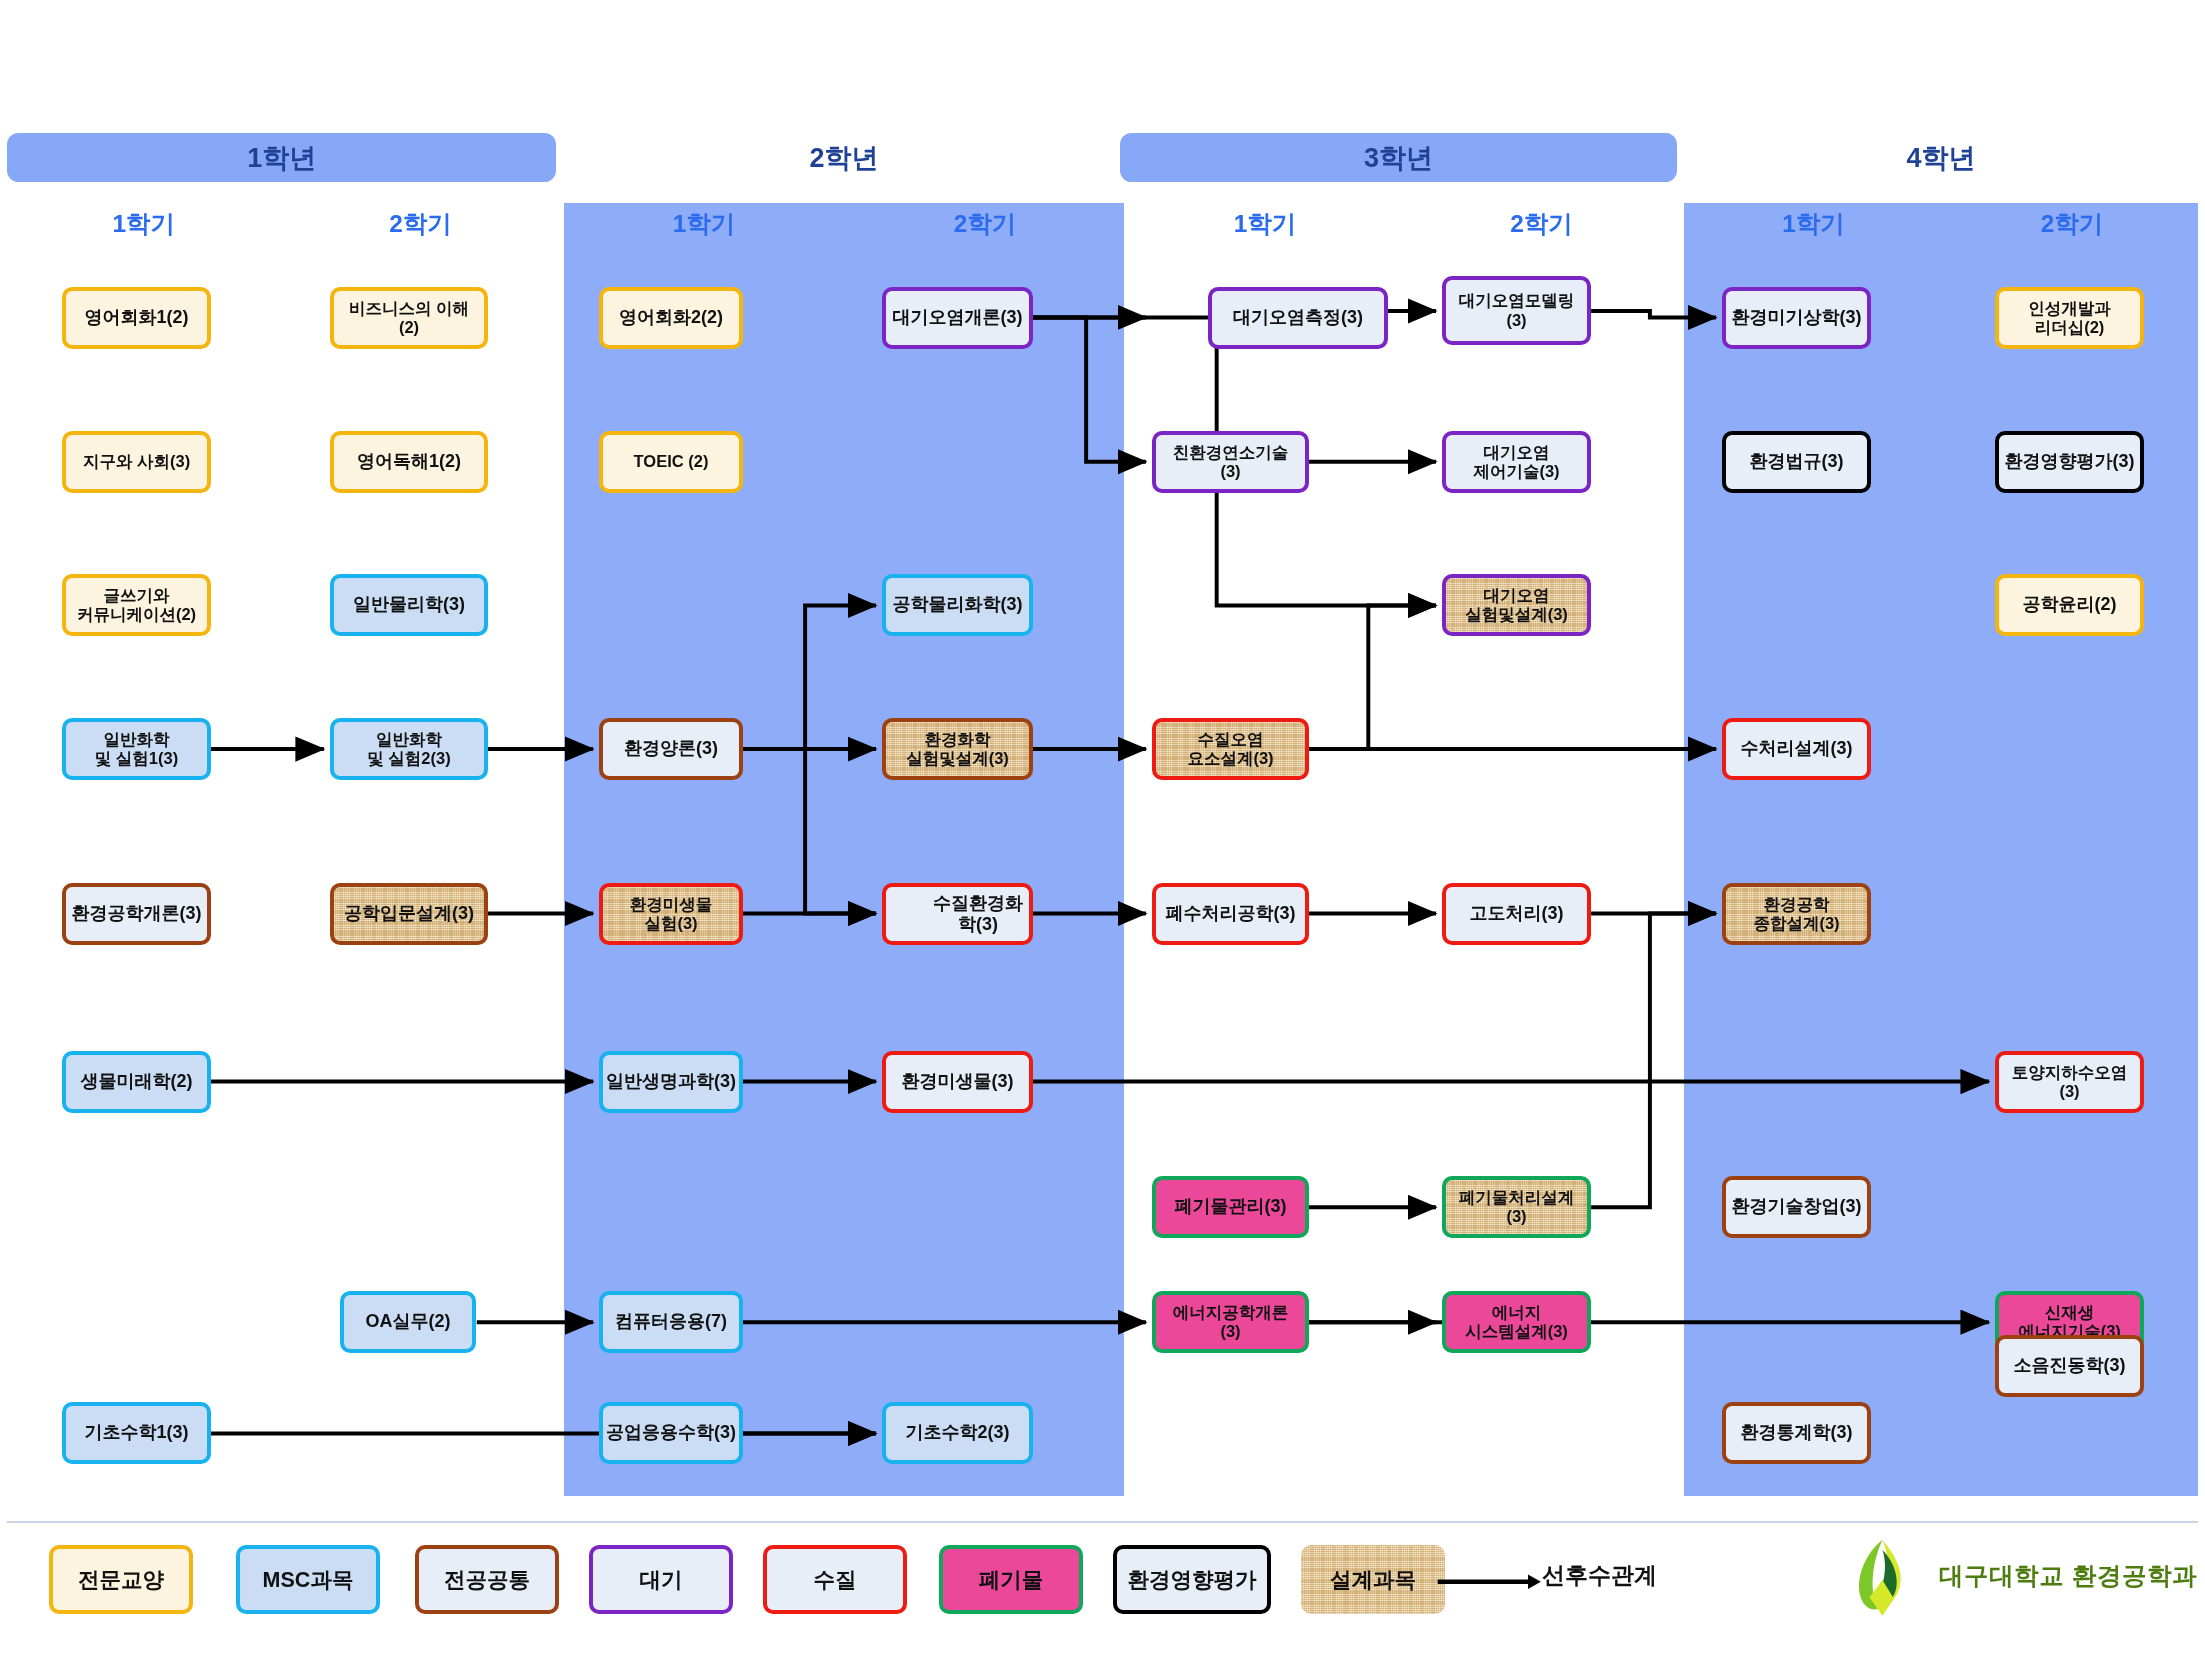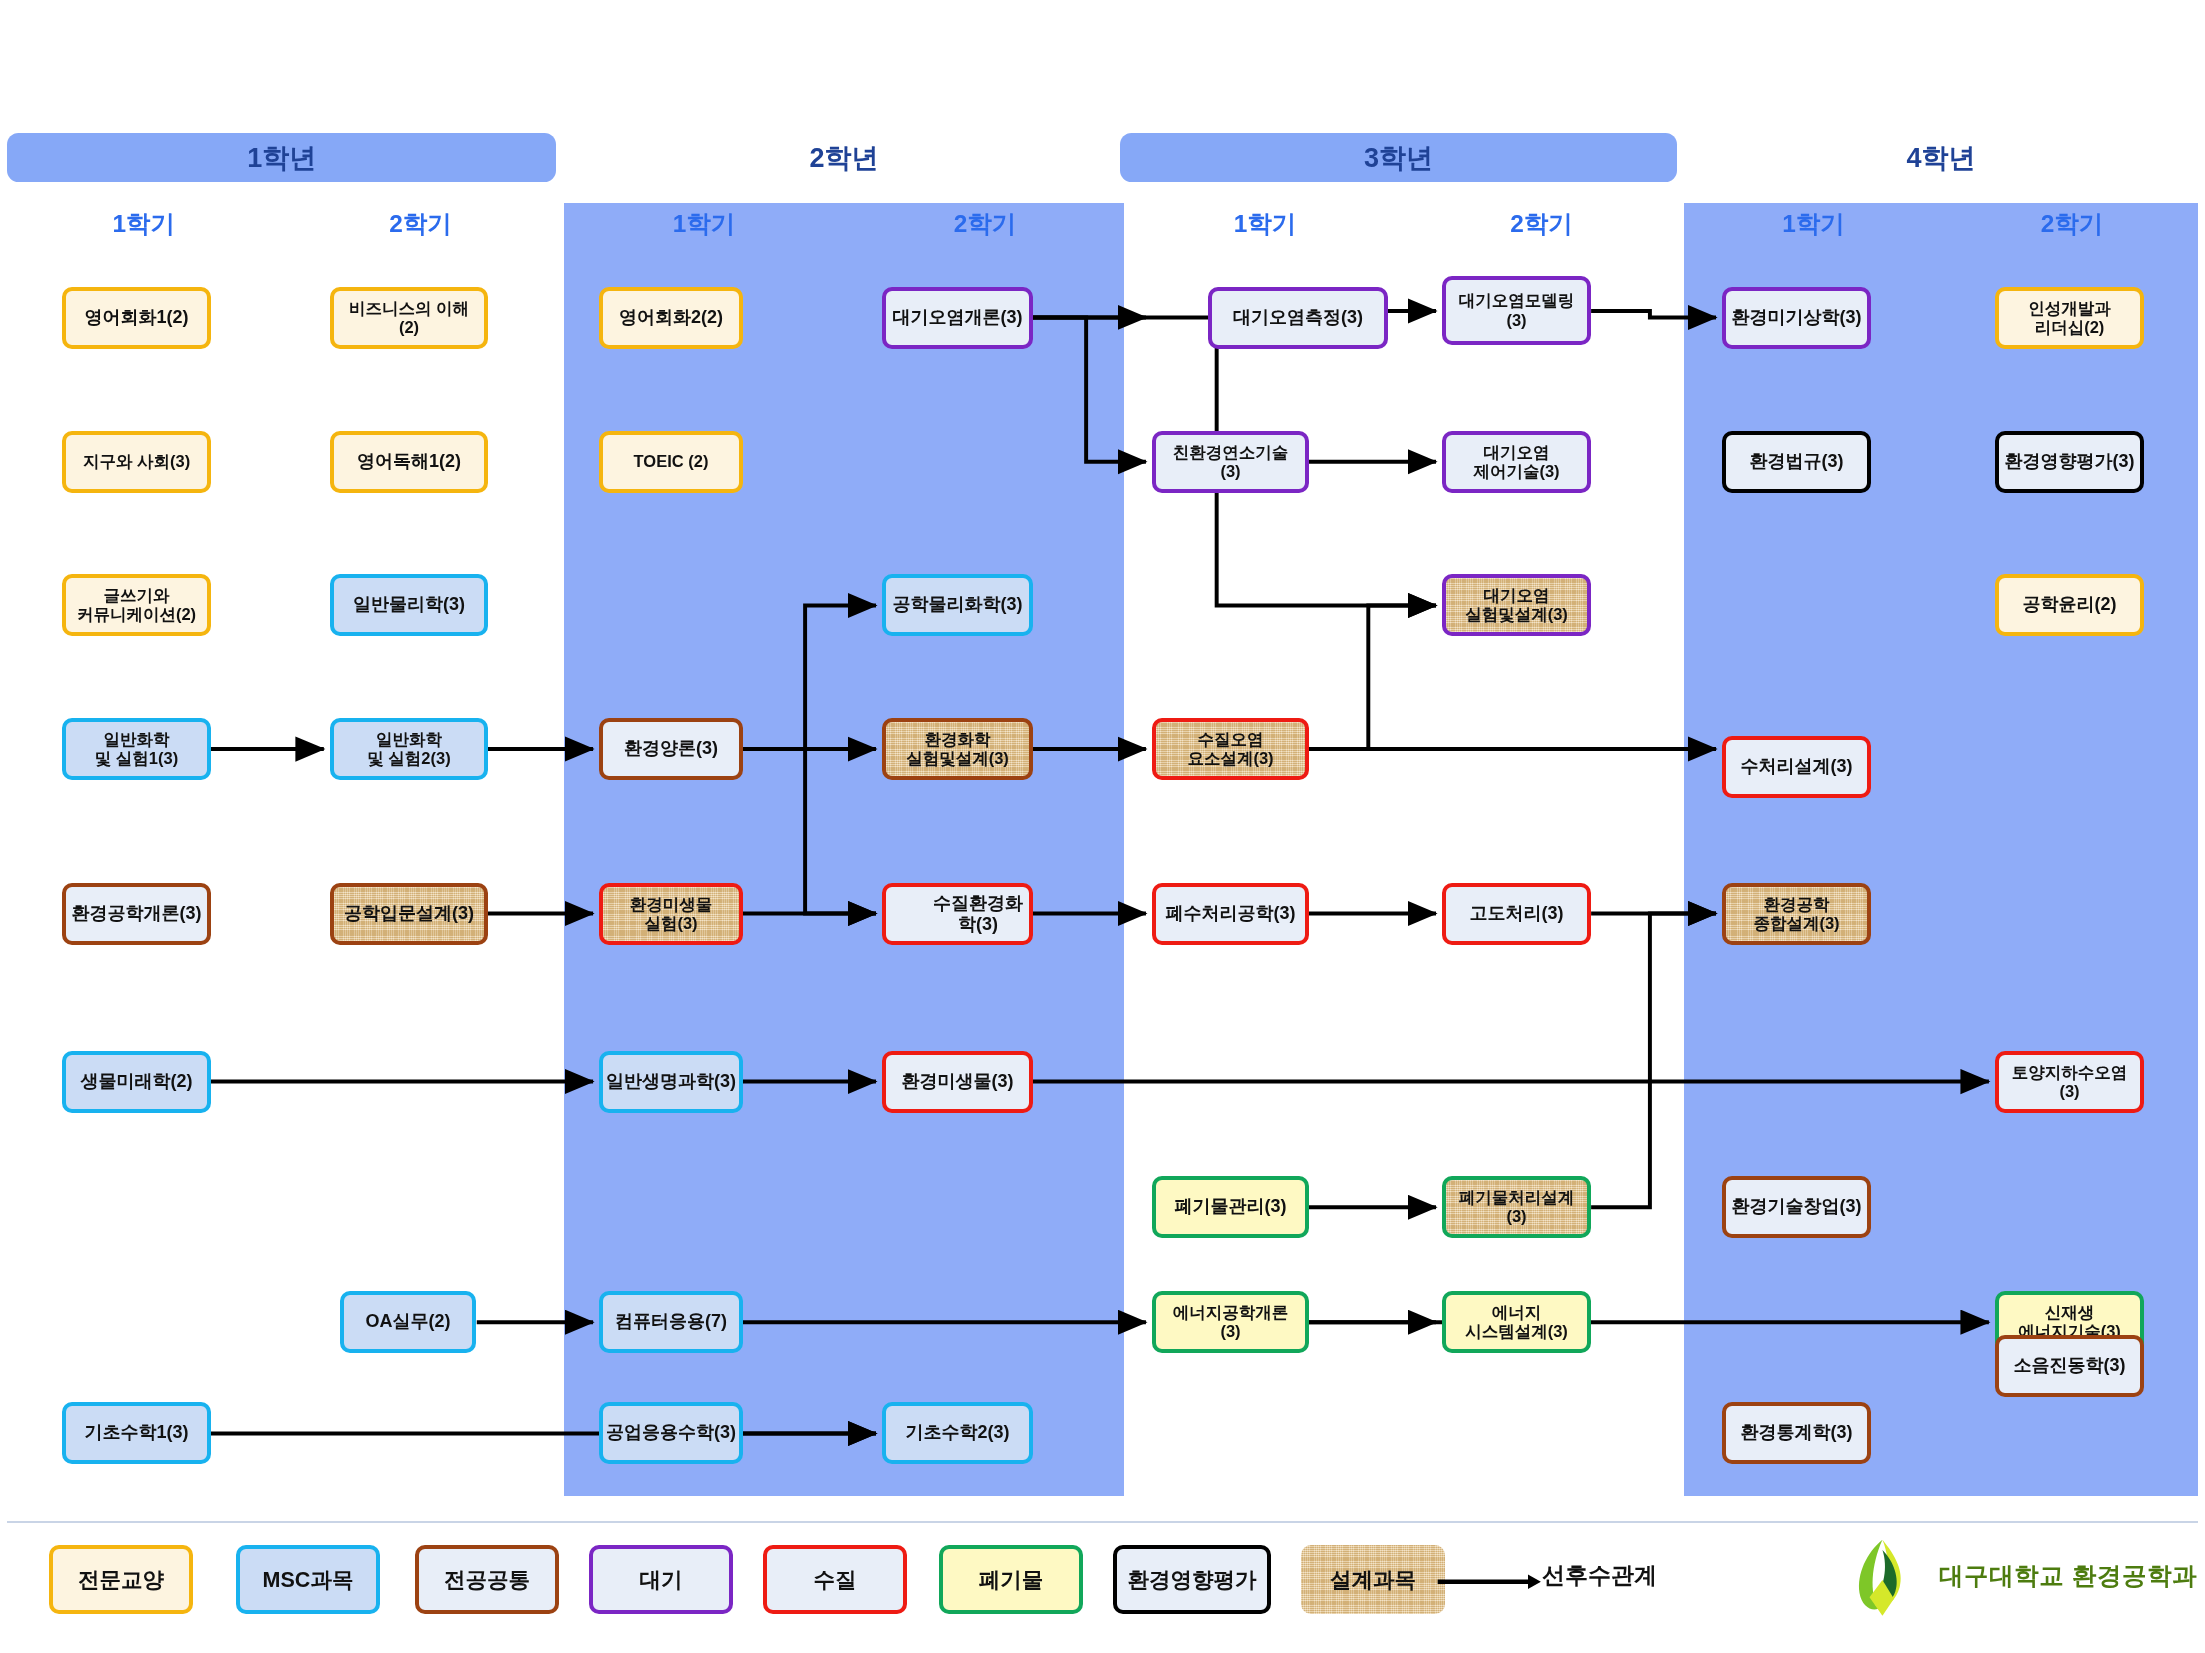--- a/index.html
+++ b/index.html
@@ -61,21 +61,21 @@
     z-index:5;
     padding:1.4px 2.9px;
     white-space:pre-line;
   }
   
   .c-gen   { border:4.3px solid #f5b50f; background:#fdf4e0; }   
   .c-msc   { border:4.3px solid #18b2ef; background:#cbdcf5; }   
   .c-common{ border:4.3px solid #9c4212; background:#e8eef8; }   
   .c-air   { border:4.3px solid #7b26c4; background:#e8eef8; }   
   .c-water { border:4.3px solid #ee1b13; background:#e8eef8; }   
-  .c-waste { border:4.3px solid #11a75a; background:#fef9c3; }   
+  .c-waste { border:4.3px solid #11a75a; background:#ec4899; }   
   .c-eia   { border:4.3px solid #000000; background:#e8eef8; }   
 
   
   .design-fill{
     background-color:#e6c68e;
     background-image:
       repeating-linear-gradient(0deg, rgba(255,255,255,.32) 0 0.7px, rgba(160,120,60,.16) 0.7px 2.2px),
       repeating-linear-gradient(90deg, rgba(255,255,255,.28) 0 0.7px, rgba(160,120,60,.14) 0.7px 2.2px);
   }
 
@@ -216,21 +216,21 @@
 제어기술(3)</div>
       <div class="course c-air design-fill" id="box-c35" style="left: 1442px; top: 574px; width: 149px; height: 62px; font-size: 16.5px;">대기오염
 실험및설계(3)</div>
       <div class="course c-water" id="box-c36" style="left: 1442px; top: 883px; width: 149px; height: 62px;">고도처리(3)</div>
       <div class="course c-waste design-fill" id="box-c37" style="left: 1442px; top: 1176px; width: 149px; height: 62px; font-size: 16.5px;">폐기물처리설계
 (3)</div>
       <div class="course c-waste" id="box-c38" style="left: 1442px; top: 1291px; width: 149px; height: 62px; font-size: 16.5px;">에너지
 시스템설계(3)</div>
       <div class="course c-air" id="box-c39" style="left: 1722px; top: 287px; width: 149px; height: 62px;">환경미기상학(3)</div>
       <div class="course c-eia" id="box-c40" style="left: 1722px; top: 431px; width: 149px; height: 62px;">환경법규(3)</div>
-      <div class="course c-water" id="box-c41" style="left: 1722px; top: 736px; width: 149px; height: 62px;">수처리설계(3)</div>
+      <div class="course c-water" id="box-c41" style="left: 1722px; top: 718px; width: 149px; height: 62px;">수처리설계(3)</div>
       <div class="course c-common design-fill" id="box-c42" style="left: 1722px; top: 883px; width: 149px; height: 62px; font-size: 16.5px;">환경공학
 종합설계(3)</div>
       <div class="course c-common" id="box-c43" style="left: 1722px; top: 1176px; width: 149px; height: 62px;">환경기술창업(3)</div>
       <div class="course c-common" id="box-c44" style="left: 1722px; top: 1402px; width: 149px; height: 62px;">환경통계학(3)</div>
       <div class="course c-gen" id="box-c45" style="left: 1995px; top: 287px; width: 149px; height: 62px; font-size: 16.5px;">인성개발과
 리더십(2)</div>
       <div class="course c-eia" id="box-c46" style="left: 1995px; top: 431px; width: 149px; height: 62px;">환경영향평가(3)</div>
       <div class="course c-gen" id="box-c47" style="left: 1995px; top: 574px; width: 149px; height: 62px;">공학윤리(2)</div>
       <div class="course c-water" id="box-c48" style="left: 1995px; top: 1051px; width: 149px; height: 62px; font-size: 16.5px;">토양지하수오염
 (3)</div>

